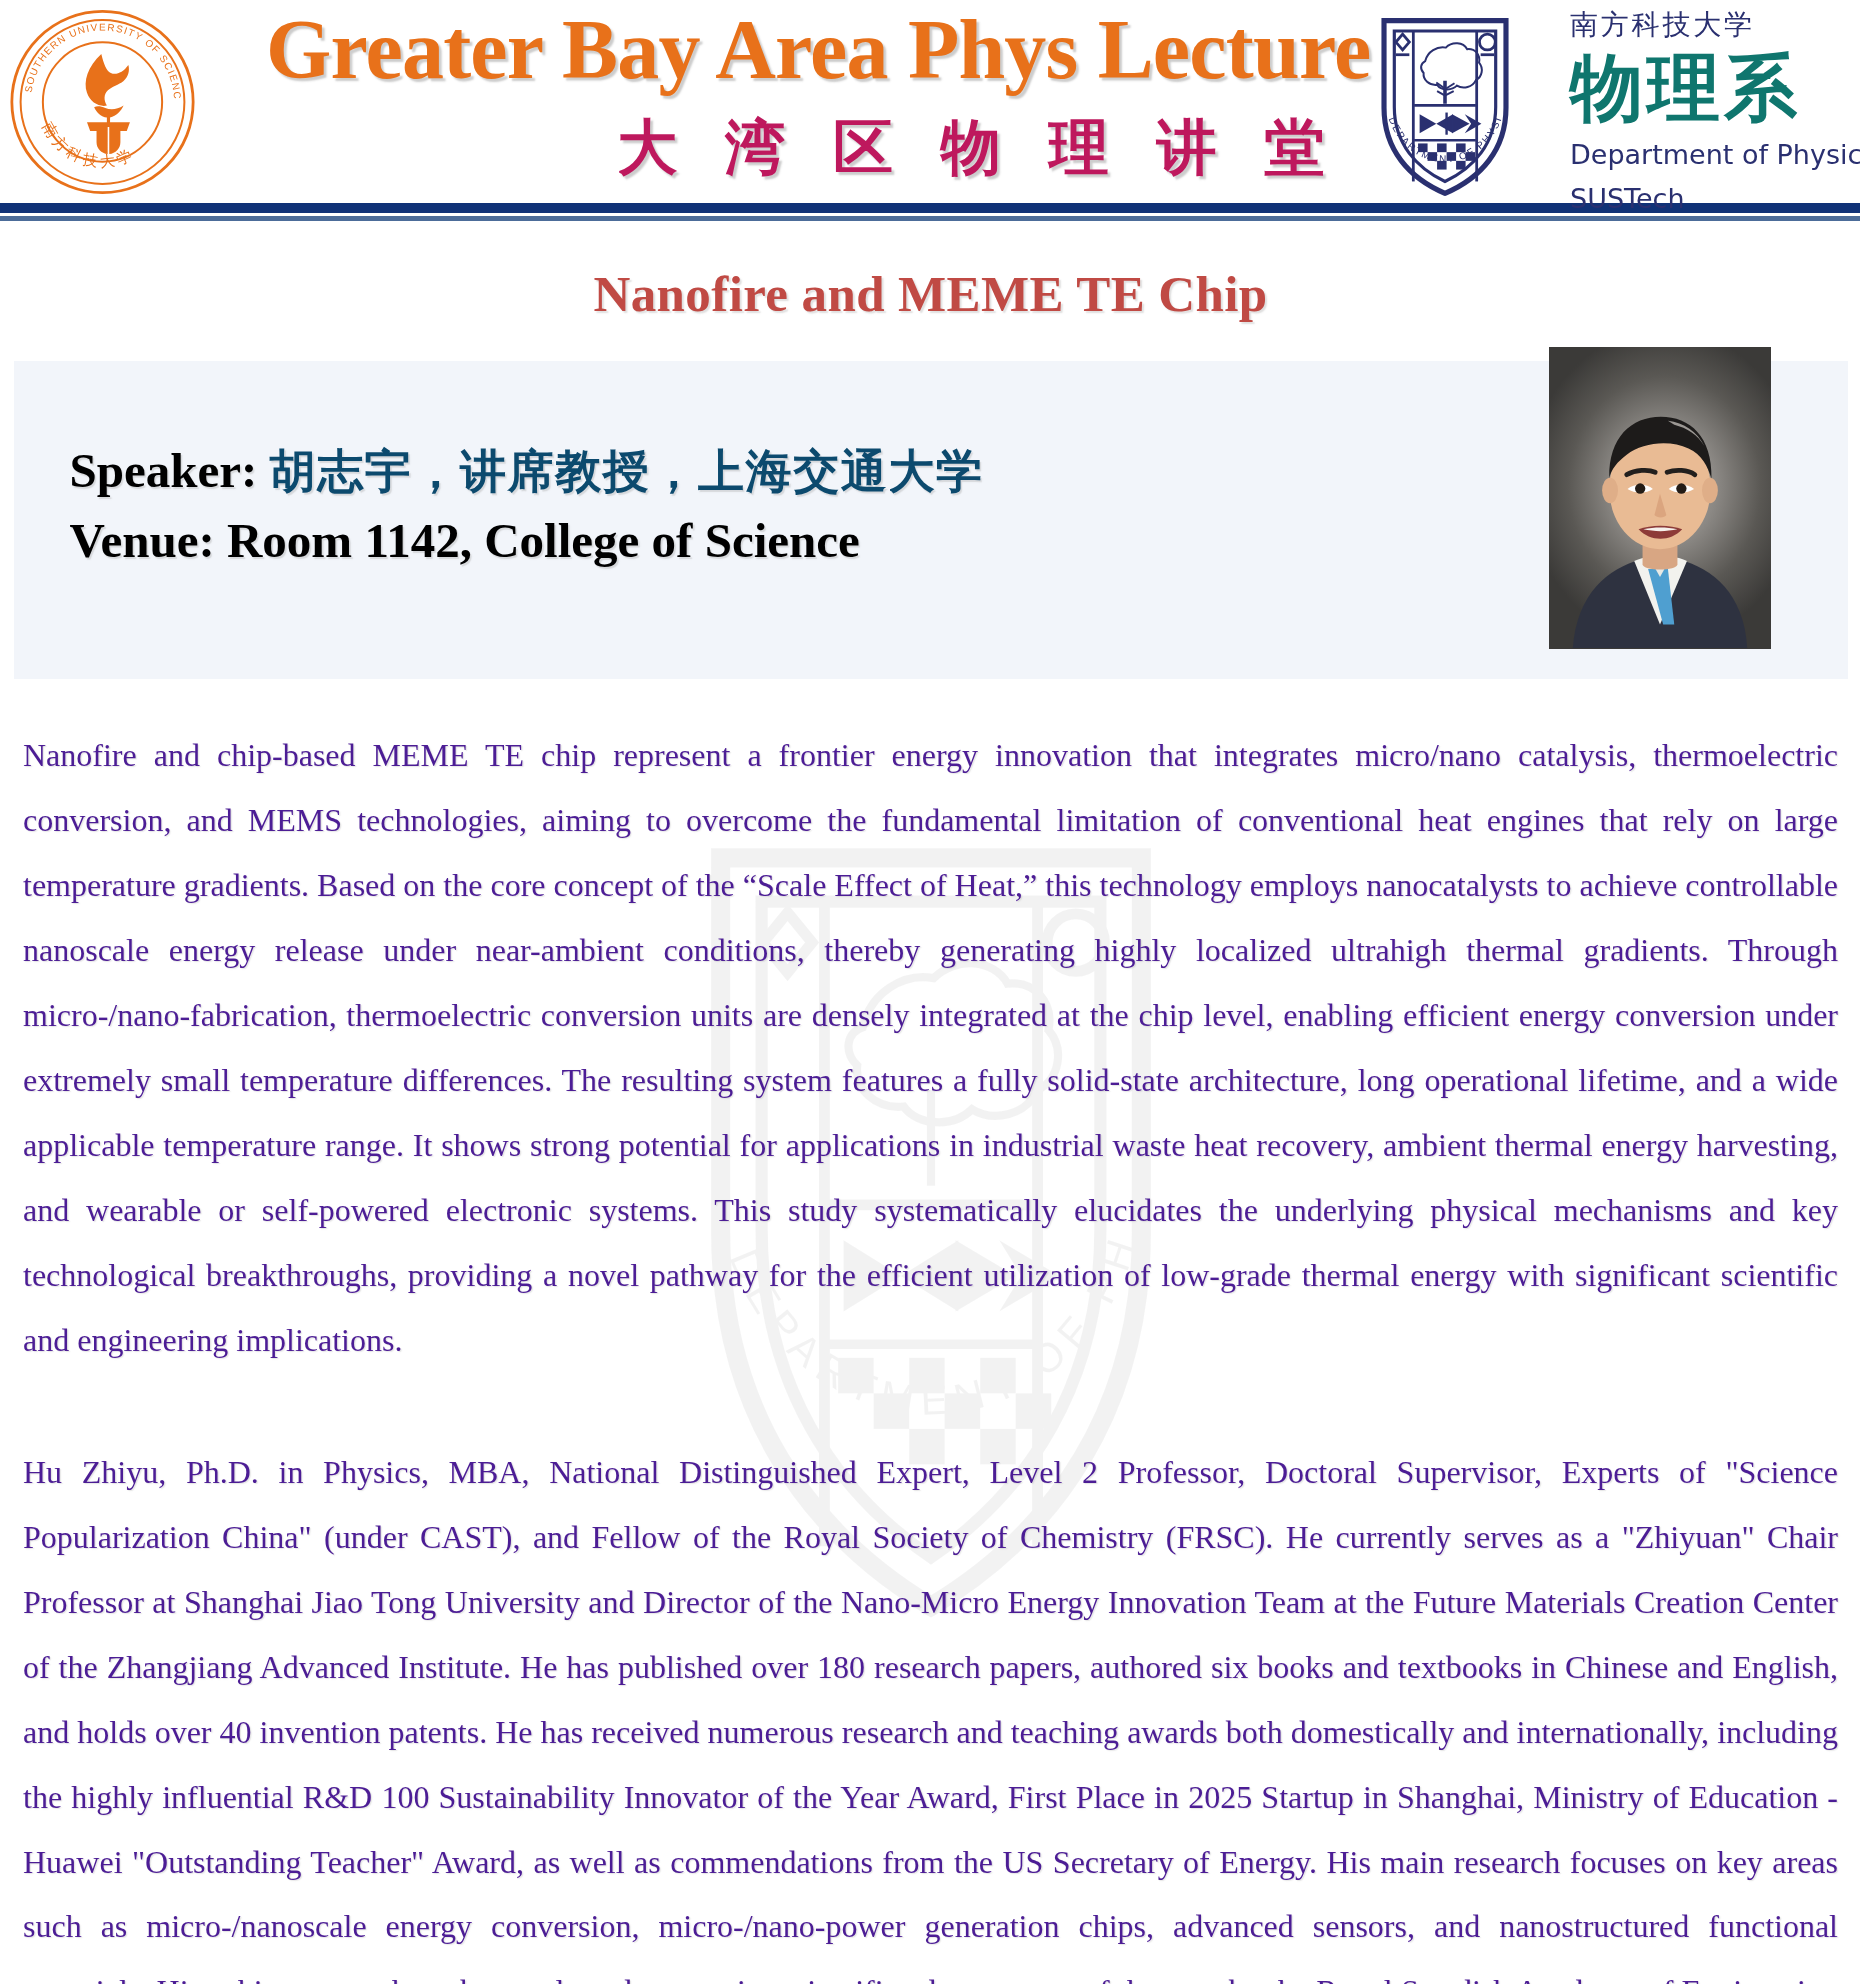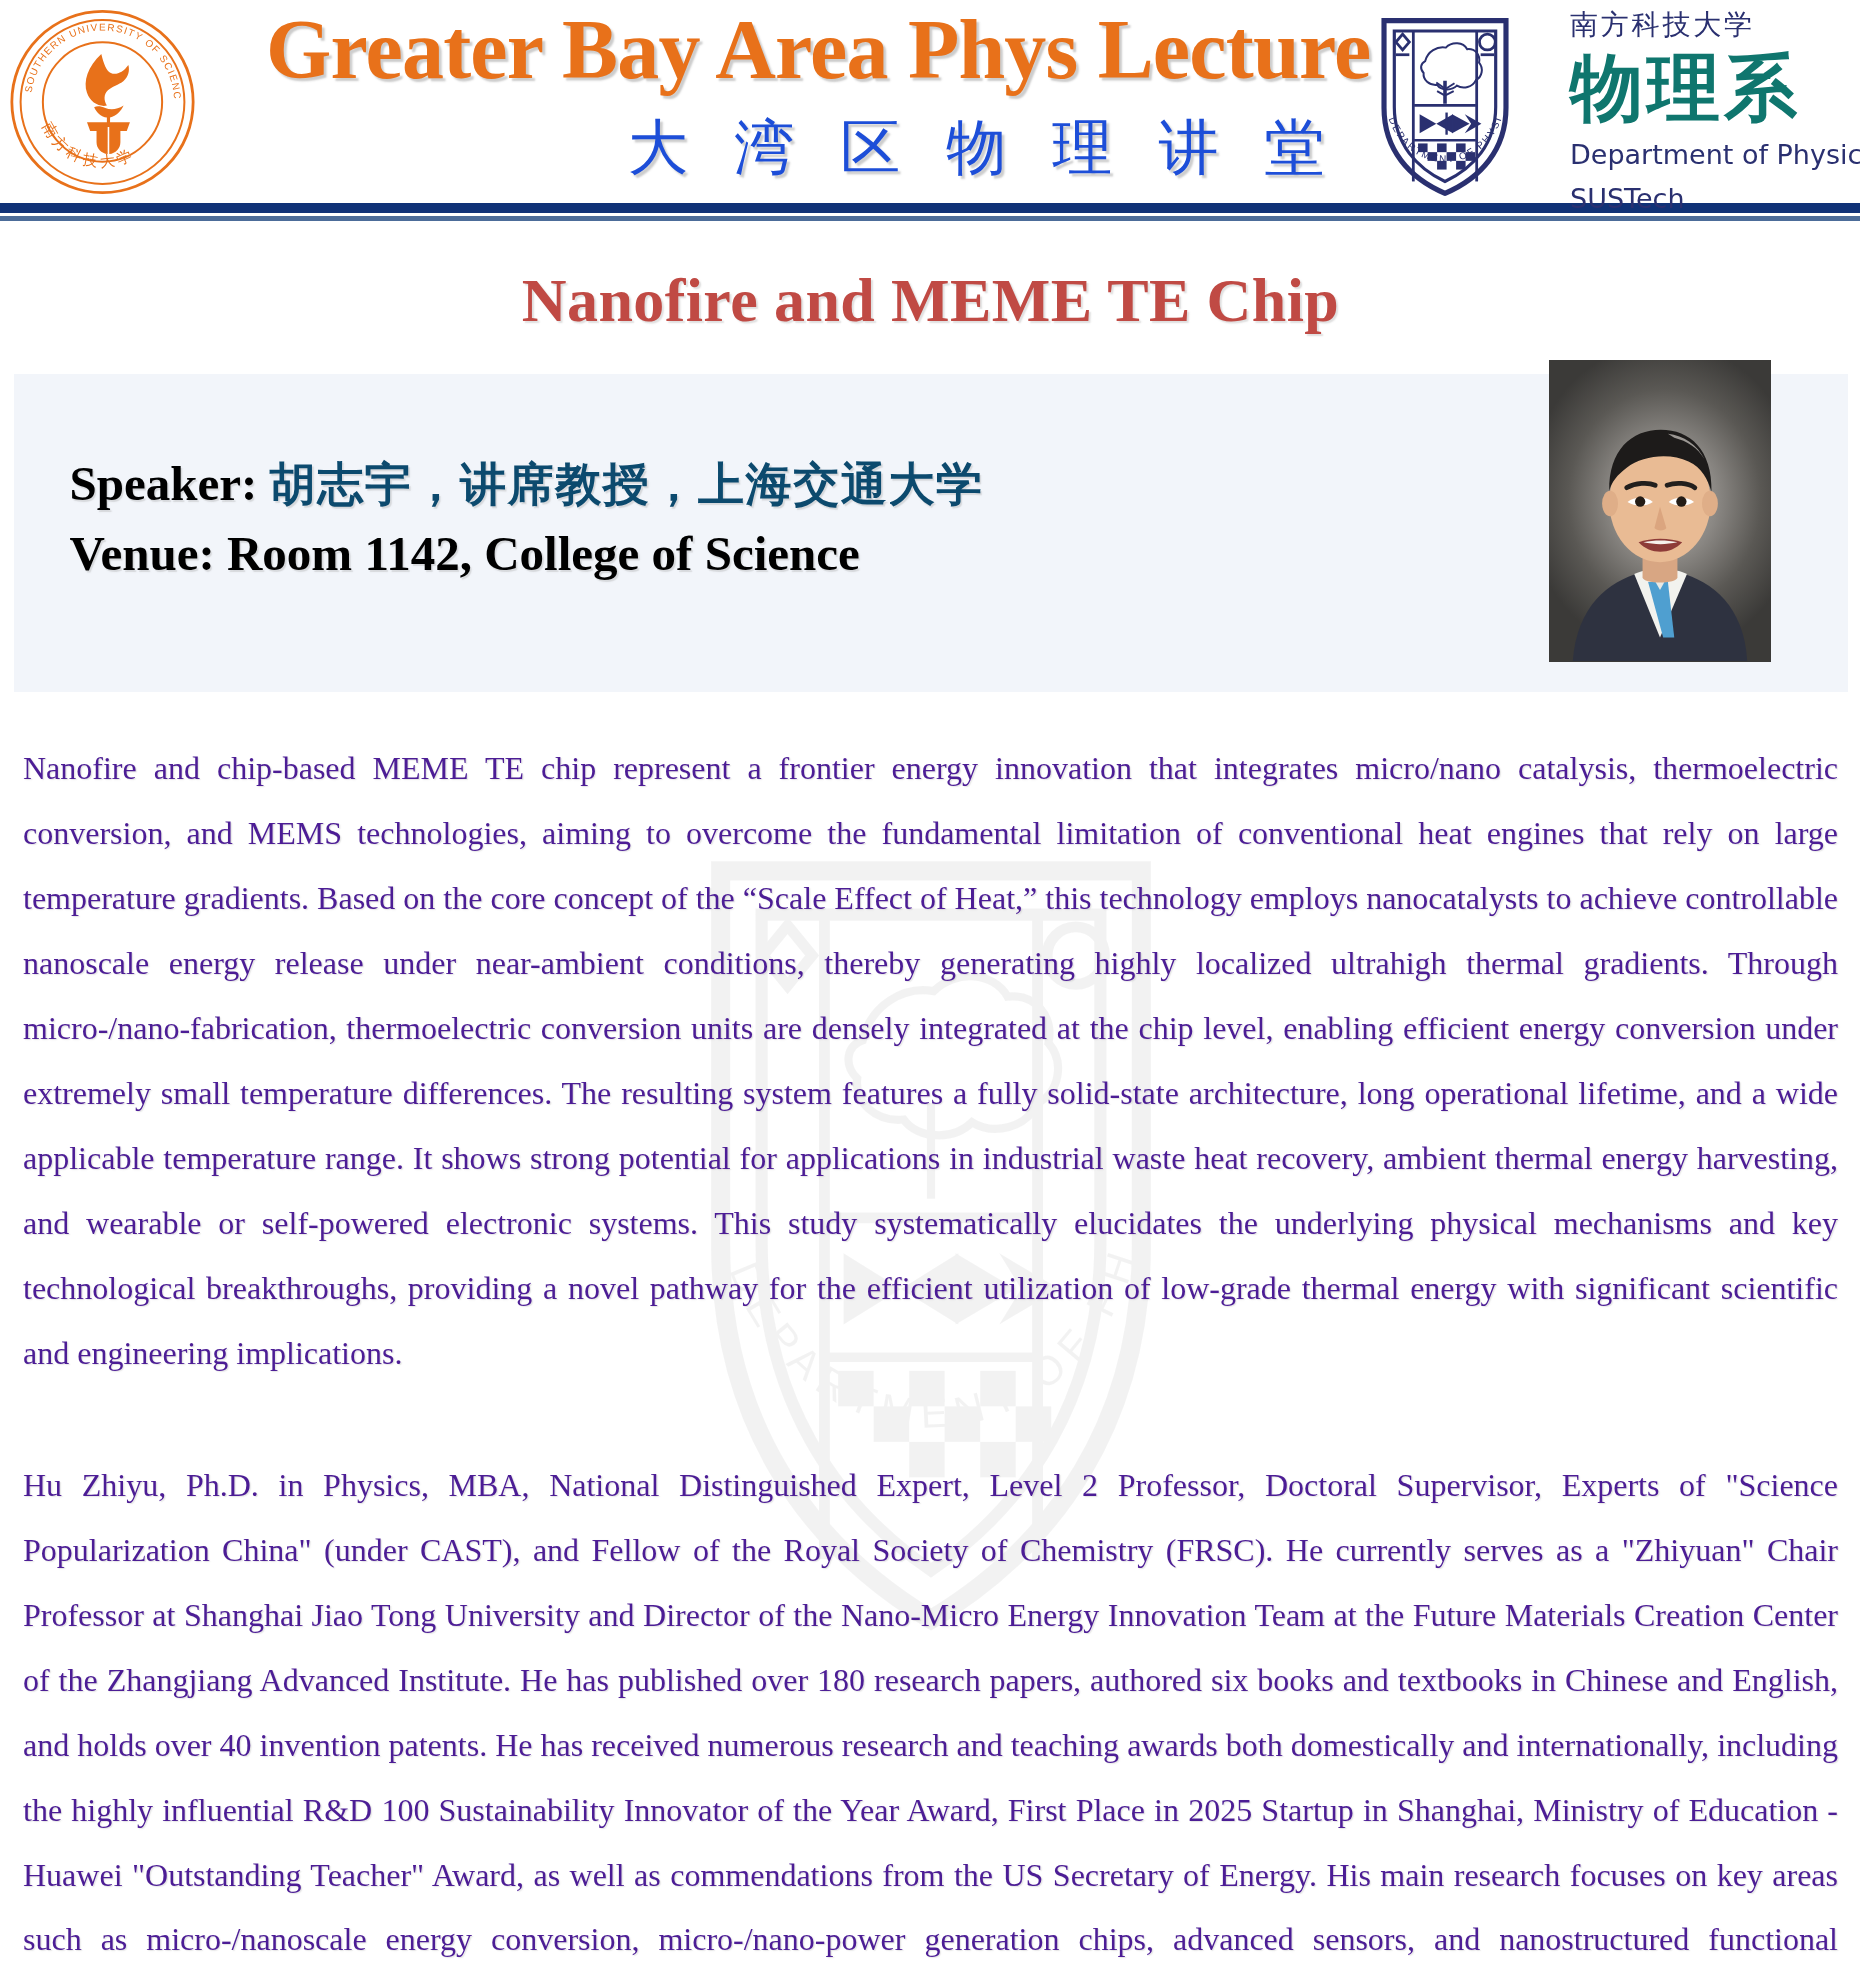--- a/index.html
+++ b/index.html
@@ -40,24 +40,24 @@
     font-weight: bold;
     font-size: 84px;
     line-height: 1.03;
     color: #E8711A;
     letter-spacing: -0.8px;
     text-shadow: 2.8px 2.8px 2px rgba(120,120,120,0.38);
     white-space: nowrap;
   }
   .gba-title-cn {
     font-family: "DejaVu Sans", "Liberation Sans", sans-serif;
-    font-weight: normal;
+    font-weight: bold;
     font-size: 60px;
     line-height: 1.25;
-    color: #1d4ed8;
+    color: #be185d;
     letter-spacing: 13.5px;
     margin-top: 16.7px;
     text-shadow: 2.8px 2.8px 2px rgba(120,120,120,0.38);
     white-space: nowrap;
   }
   .dept-crest {
     position: absolute;
     left: 1346px;
     top: 9.5px;
     width: 198px;
@@ -104,21 +104,21 @@
   
   .talk-title-wrap {
     width: 100%;
     padding: 44px 0 38px 0;
     text-align: center;
     background: #ffffff;
   }
   .talk-title {
     font-family: "Liberation Serif", "DejaVu Serif", serif;
     font-weight: bold;
-    font-size: 62px;
+    font-size: 51px;
     color: #C04A44;
     letter-spacing: 0.4px;
     text-shadow: 2px 2px 1.6px rgba(150,150,150,0.30);
   }
 
   
   .speaker-band {
     position: relative;
     margin: 0 13.5px;
     width: calc(100% - 27px);

